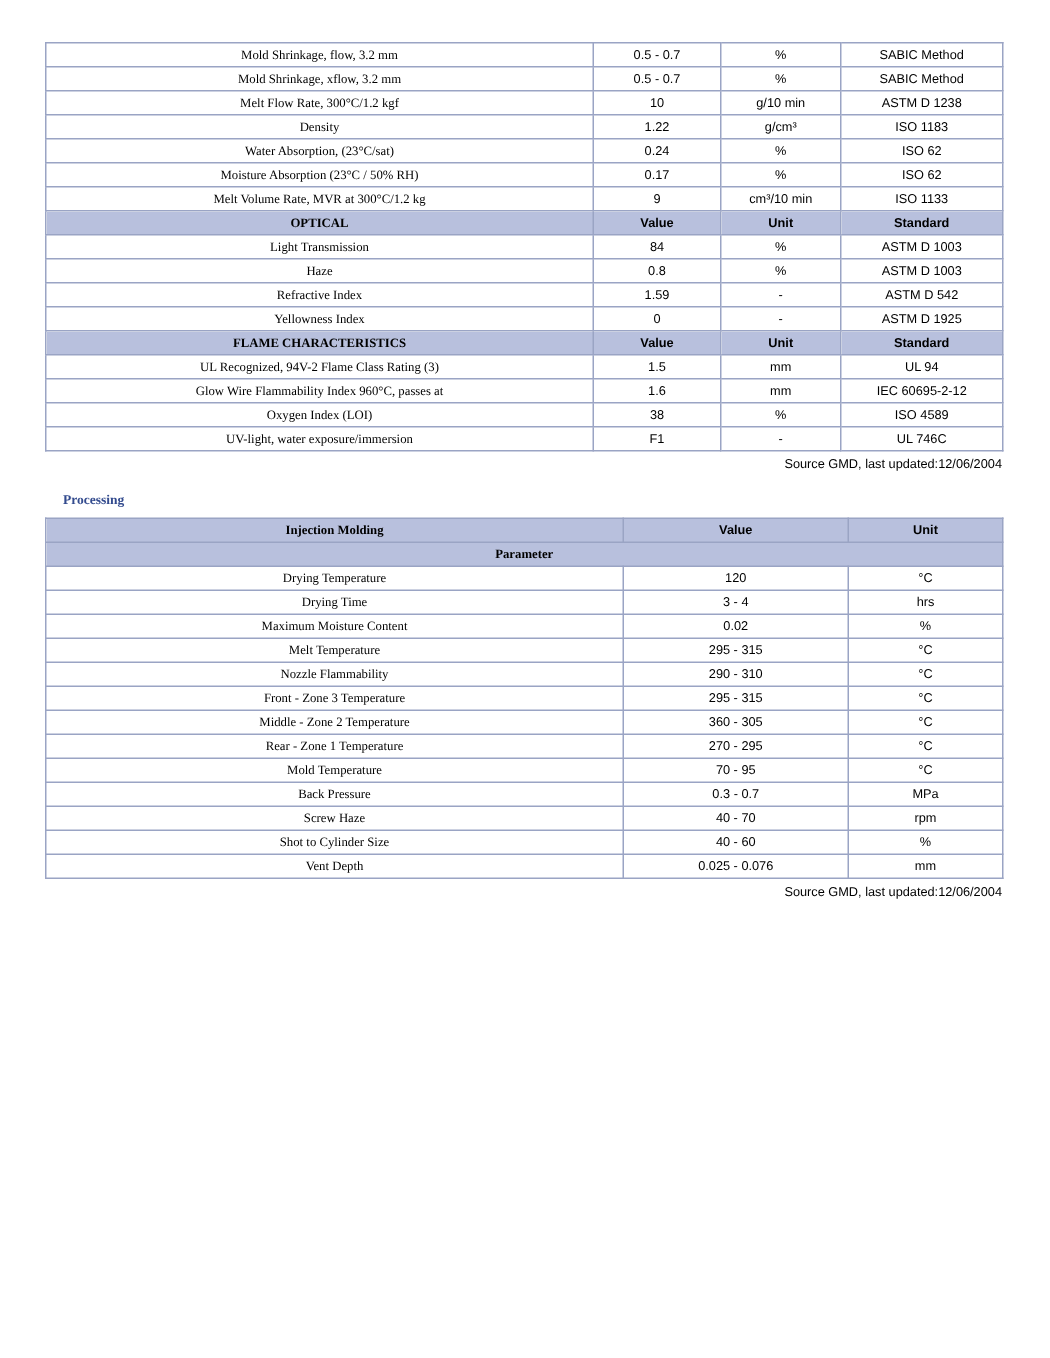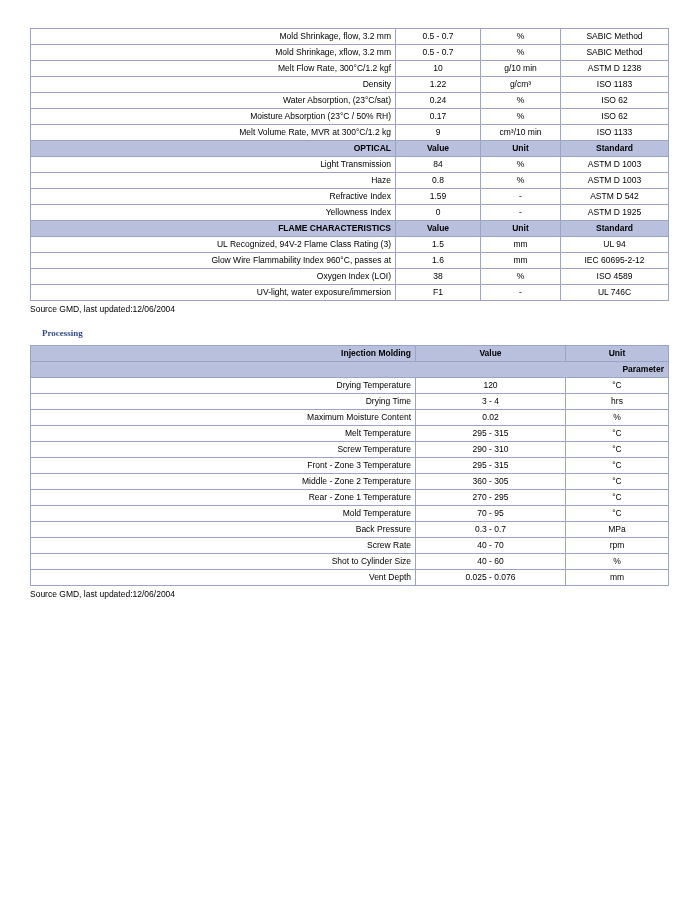--- a/index.html
+++ b/index.html
@@ -34,22 +34,23 @@
     line-height: 11px;
     vertical-align: middle;
     overflow: hidden;
     white-space: nowrap;
   }
   .hdr td {
     background: #b8c0dd;
     font-weight: bold;
   }
   .c { text-align: center; }
-  .l { text-align: right; }
+  .l { text-align: center; font-family: Liberation Serif, serif; }
   .source {
+    text-align: right;
     font-size: 8.5px;
     margin-top: 3px;
     color: #000;
   }
   .section-title {
     color: #334b8e;
     font-weight: bold;
     font-size: 9px;
     margin: 14px 0 7px 12px;
     font-family: Liberation Serif, serif;
@@ -223,21 +224,21 @@
         <td class="l">Maximum Moisture Content</td>
         <td class="c">0.02</td>
         <td class="c">%</td>
       </tr>
       <tr>
         <td class="l">Melt Temperature</td>
         <td class="c">295 - 315</td>
         <td class="c">°C</td>
       </tr>
       <tr>
-        <td class="l">Screw Temperature</td>
+        <td class="l">Nozzle Flammability</td>
         <td class="c">290 - 310</td>
         <td class="c">°C</td>
       </tr>
       <tr>
         <td class="l">Front - Zone 3 Temperature</td>
         <td class="c">295 - 315</td>
         <td class="c">°C</td>
       </tr>
       <tr>
         <td class="l">Middle - Zone 2 Temperature</td>
@@ -253,21 +254,21 @@
         <td class="l">Mold Temperature</td>
         <td class="c">70 - 95</td>
         <td class="c">°C</td>
       </tr>
       <tr>
         <td class="l">Back Pressure</td>
         <td class="c">0.3 - 0.7</td>
         <td class="c">MPa</td>
       </tr>
       <tr>
-        <td class="l">Screw Rate</td>
+        <td class="l">Screw Haze</td>
         <td class="c">40 - 70</td>
         <td class="c">rpm</td>
       </tr>
       <tr>
         <td class="l">Shot to Cylinder Size</td>
         <td class="c">40 - 60</td>
         <td class="c">%</td>
       </tr>
       <tr>
         <td class="l">Vent Depth</td>

